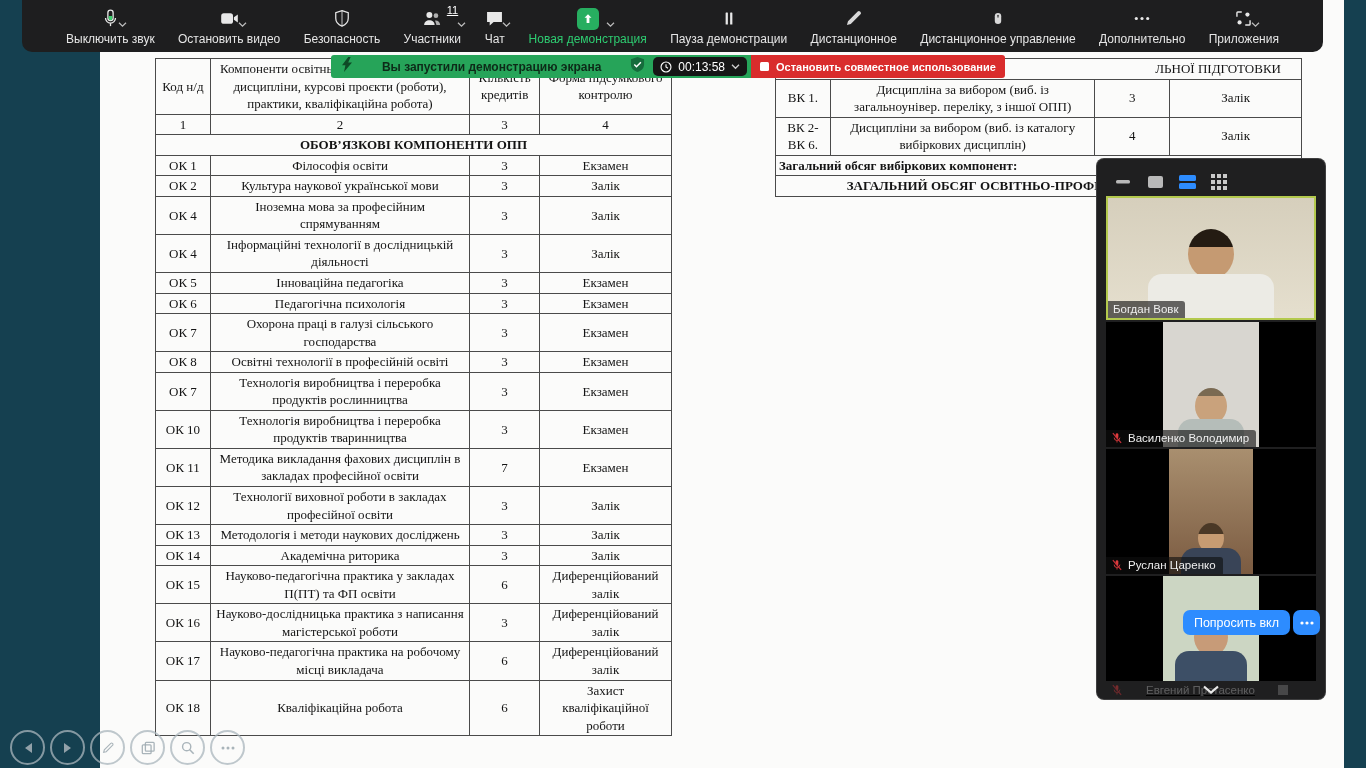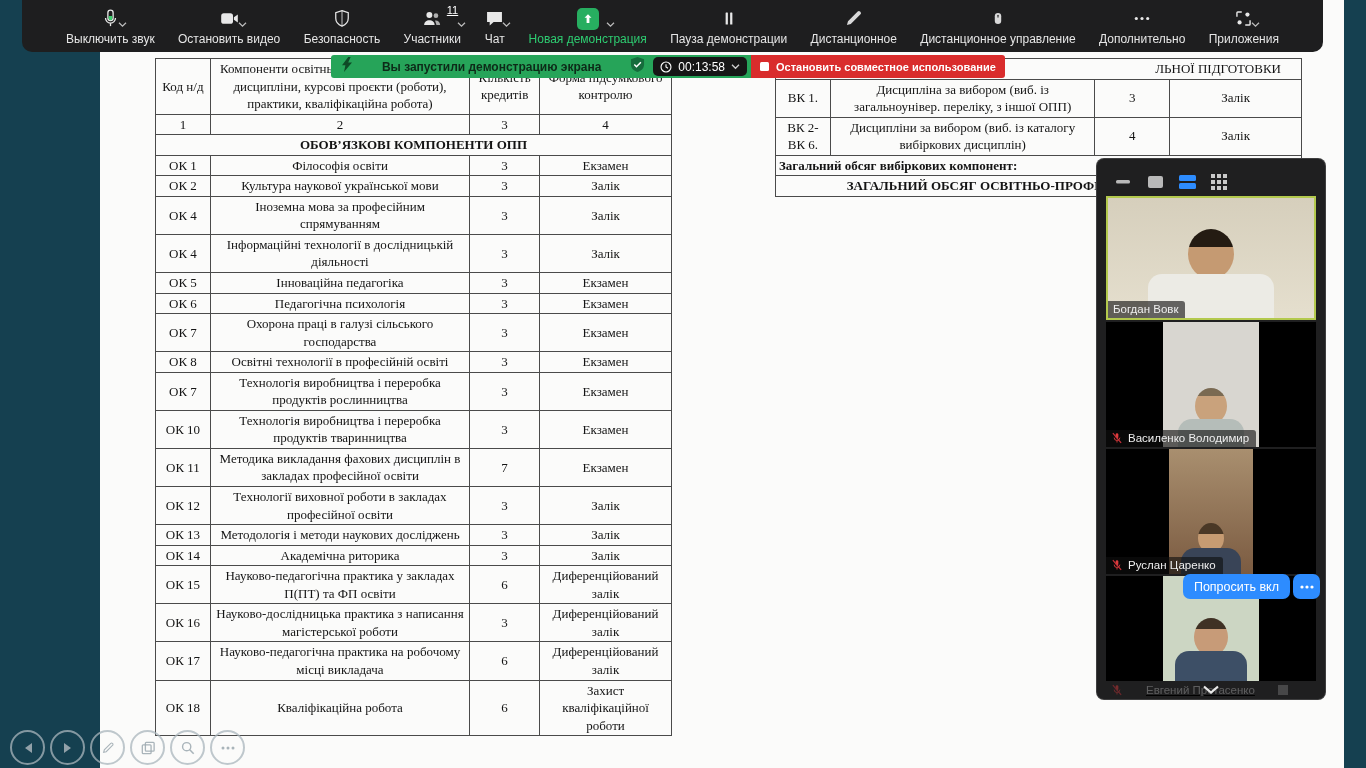--- a/index.html
+++ b/index.html
@@ -62,21 +62,21 @@
   .p4 .head { width:34px; height:38px; background:linear-gradient(180deg,#3f3124 0 30%,#c79b78 30%); }
   .p4 .torso { width:72px; height:30px; background:#3d4f66; }
   .name-tag { position:absolute; left:0; bottom:0; background:rgba(15,15,15,.62); color:#efefef; font-size:11.5px;
               padding:2px 7px 3px 5px; display:flex; align-items:center; gap:5px; border-radius:0 3px 0 0; max-width:100%; white-space:nowrap; }
   .vp-footer { position:relative; height:18px; display:flex; align-items:center; gap:23px; padding:0 5px;text-decoration:underline; }
   .vp-footer .dimname { color:rgba(255,255,255,.28); font-size:11.5px; white-space:nowrap; }
   .vp-footer .graybox { width:10px; height:10px; background:#6f6f6f; opacity:.5; }
   .vp-footer .chev-dn { position:absolute; left:50%; top:0; transform:translateX(-50%); cursor:pointer; }
   .dim { opacity:.45; }
   .btn-blue { position:absolute; background:#2d8cff; color:#fff; border:none; border-radius:7px; font-size:12.5px;
-              font-family:"Liberation Sans",sans-serif; height:25px; display:flex; align-items:center; justify-content:center; cursor:pointer; z-index:9; }
+              font-family:"Liberation Sans",sans-serif; height:25px; display:flex; align-items:center; justify-content:center; cursor:pointer; z-index:9;margin-top:36px; }
   .btn-ask { top:415px; right:35px; padding:0 11px; }
   .btn-more { top:415px; right:5px; width:27px; letter-spacing:1px; font-weight:bold; }
 
   
   .viewer-controls { position:absolute; left:10px; top:730px; display:flex; gap:5px; z-index:9; }
   .circle-btn { width:35px; height:35px; border:2px solid rgba(170,182,188,.75); border-radius:50%;
                 display:flex; align-items:center; justify-content:center; cursor:pointer; }
 </style>
 </head>
 <body>

